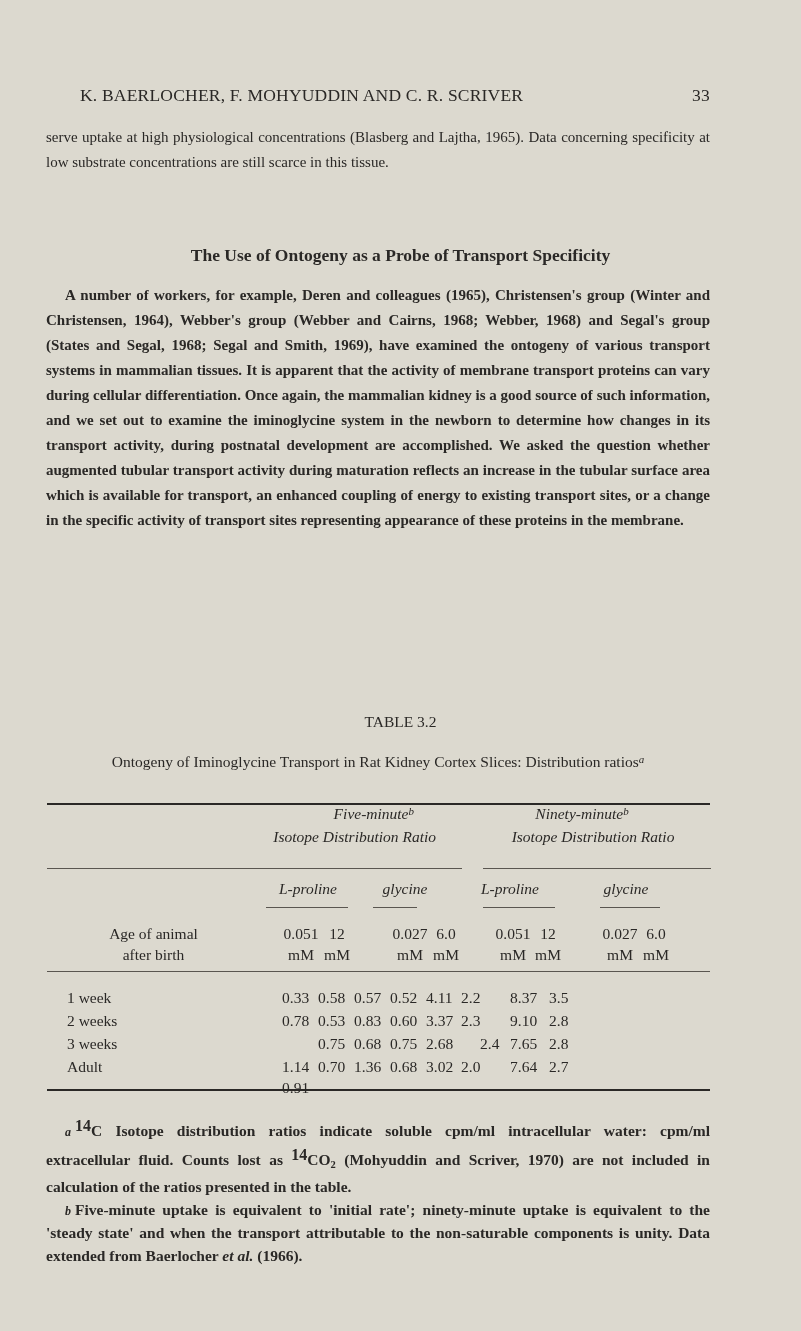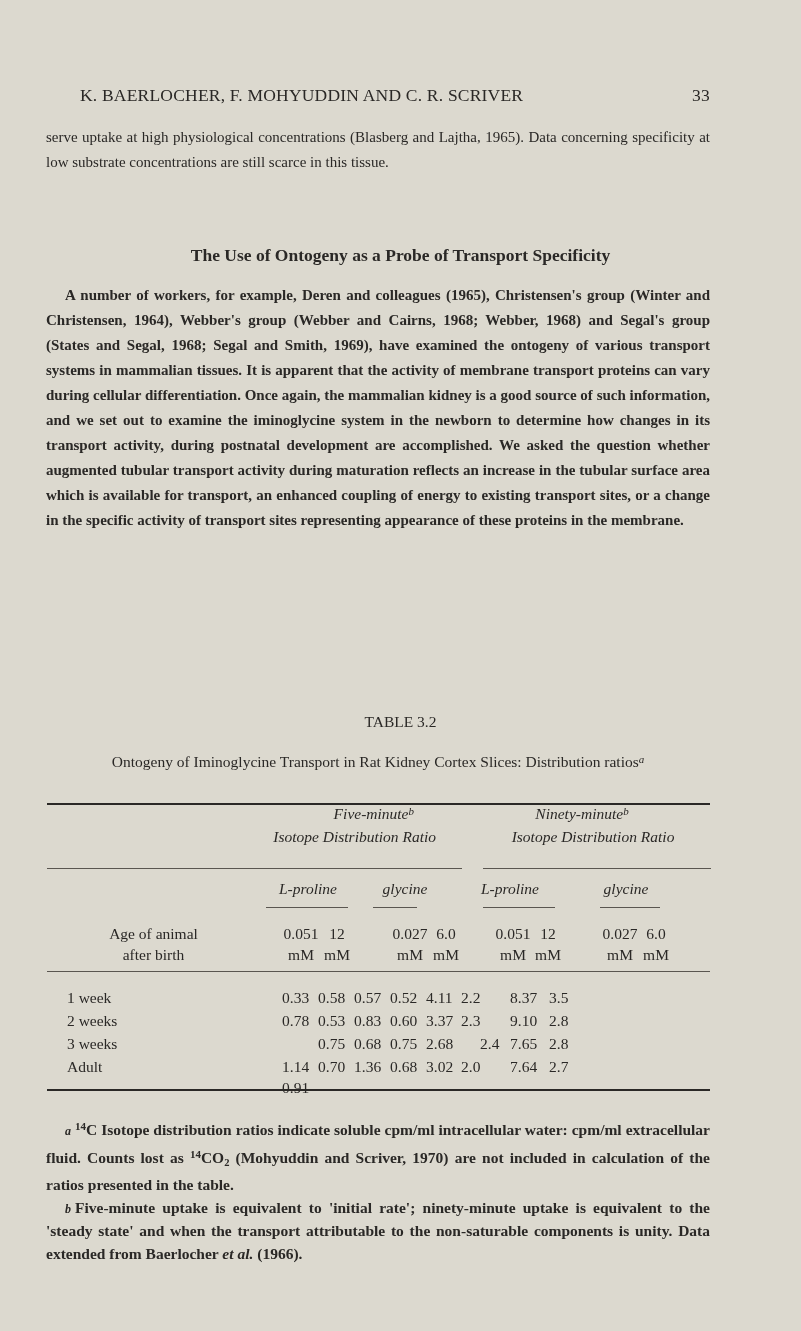--- a/index.html
+++ b/index.html
@@ -107,21 +107,21 @@
       line-height: 22.5px;
       text-align: justify;
     }
     .footnotes p { margin: 0; }
     .fn-mark {
       font-style: italic;
       font-size: 12px;
       margin-right: 4px;
     }
     .iso-sup {
-      font-size: 11px;
+      font-size: 16px;
       vertical-align: 5px;
     }
     .sub {
       font-size: 10.5px;
       vertical-align: -3px;
     }
   </style>
 </head>
 <body>
 

